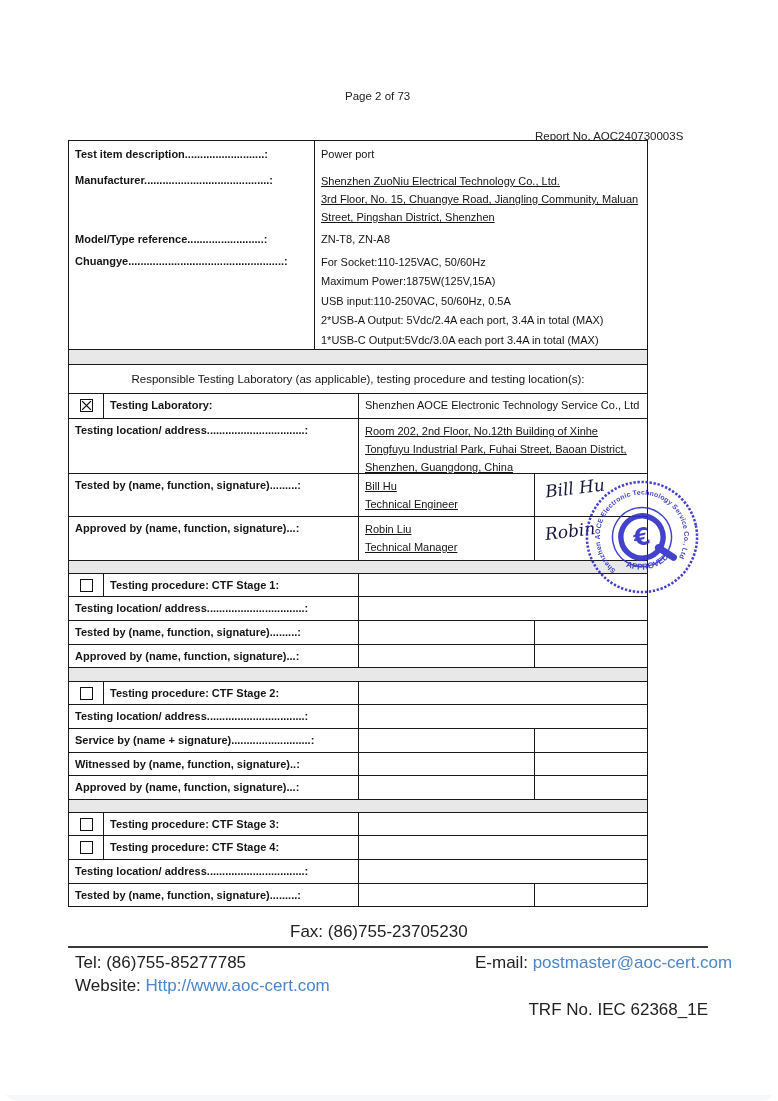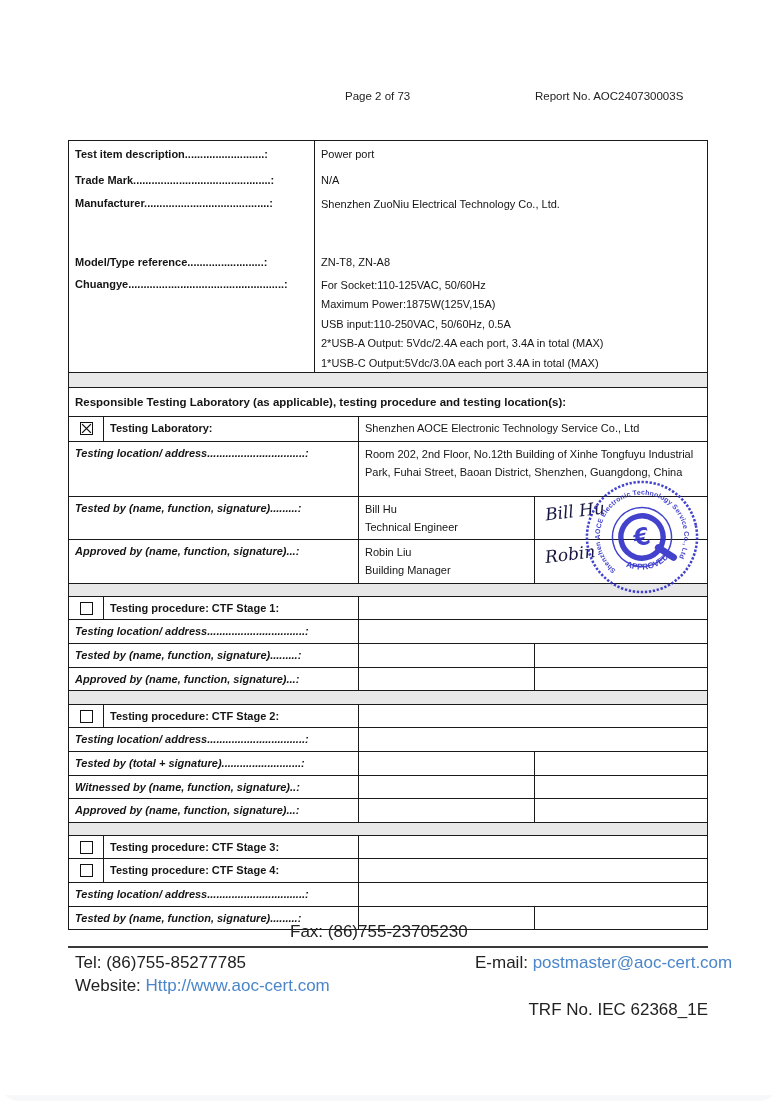--- a/index.html
+++ b/index.html
@@ -4,48 +4,48 @@
 <style>
   * { margin:0; padding:0; box-sizing:border-box; }
   html,body { background:#ffffff; }
   .page {
     position:relative; width:778px; height:1101px; background:#fff;
     font-family:"Liberation Sans", sans-serif; color:#151515; overflow:hidden;border-radius:19px;
   }
   
   .hdr { position:absolute; top:90px; font-size:11.5px; color:#222; }
   .hdr-page { left:345px; }
-  .hdr-report { left:535px; }
-
-  
-  .doc-table { position:absolute; left:68px; top:140px; width:640px; border:1px solid #1a1a1a; background:#fff; }
+  .hdr-report { left:535px;margin-top:40px; }
+
+  
+  .doc-table { position:absolute; left:68px; top:140px; width:580px; border:1px solid #1a1a1a; background:#fff; }
   .row { display:flex; width:100%; }
   .bt { border-top:1px solid #1a1a1a; }
   .cell { padding:4px 6px 0 6px; font-size:11px; line-height:1.35; overflow:hidden; }
   .lbl { font-weight:bold; white-space:nowrap; }
   .bl { border-left:1px solid #1a1a1a; }
   
   .c-lbl1 { width:245px; }
-  .c-lbl2 { width:289px;font-style:italic; }
+  .c-lbl2 { width:289px; }
   .c-cb   { width:34px; display:flex; justify-content:center; padding-top:5px; }
   .c-cblbl{ width:255px; }
   .c-val  { flex:1; }
   .c-val2 { width:176px; }
   .c-sig  { flex:1; position:relative; }
   
   .h22{height:22px}.h23{height:23px}.h24{height:24px}.h25{height:25px}
   .h28{height:28px}.h29{height:29px}.h43{height:43px}.h44{height:44px}
   .h55{height:55px}.h59{height:59px}.h99{height:99px}
   .sep { height:15px; background:#e8e8e8; }
   .sep-sm { height:13px; background:#e8e8e8; }
   .pt6 { padding-top:6px; }
-  .multiline { line-height:18px; padding-top:3px; }
+  .multiline { line-height:18px; padding-top:3px;text-decoration:underline; }
   .ratings-lines div { line-height:19.4px; }
   .ratings-lines { padding-top:3px; }
-  .section-title { width:100%; font-weight:bold; font-size:11.5px; padding:8px 6px 0 6px; }
+  .section-title { width:100%; font-weight:normal; font-size:11.5px; padding:8px 6px 0 6px;text-align:center; }
   
   .cbx { width:13px; height:13px; border:1.5px solid #111; display:inline-block; background:#fff; }
   .cbx svg { display:none; width:100%; height:100%; }
   .cbx[data-checked="true"] svg { display:block; }
   
   .sig-script {
     position:absolute; left:10px; top:3px;
     font-family:"DejaVu Serif", serif; font-style:italic;
     font-size:17px; color:#15153d; transform:rotate(-7deg);
     white-space:nowrap;
@@ -70,28 +70,25 @@
 
   <div class="hdr hdr-page">Page 2 of 73</div>
   <div class="hdr hdr-report">Report No. AOC240730003S</div>
 
   <div class="doc-table">
 
     <div class="row h28">
       <div class="cell lbl c-lbl1 pt6">Test item description..........................:</div>
       <div class="cell c-val bl pt6">Power port</div>
     </div>
-    <div class="row h23">
-      <div class="cell lbl c-lbl1">Trade Mark.............................................:</div>
-      <div class="cell c-val bl">N/A</div>
-    </div>
     <div class="row h59">
       <div class="cell lbl c-lbl1">Manufacturer.........................................:</div>
       <div class="cell c-val bl multiline">
         <div>Shenzhen ZuoNiu Electrical Technology Co., Ltd.</div>
+        <div>3rd Floor, No. 15, Chuangye Road, Jiangling Community, Maluan Street, Pingshan District, Shenzhen</div>
       </div>
     </div>
     <div class="row h22">
       <div class="cell lbl c-lbl1">Model/Type reference.........................:</div>
       <div class="cell c-val bl">ZN-T8, ZN-A8</div>
     </div>
     <div class="row h99">
       <div class="cell lbl c-lbl1">Chuangye...................................................:</div>
       <div class="cell c-val bl ratings-lines">
         <div>For Socket:110-125VAC, 50/60Hz</div>
@@ -129,21 +126,21 @@
         <div>Technical Engineer</div>
       </div>
       <div class="cell c-sig bl">
         <span class="sig-script">Bill Hu</span>
       </div>
     </div>
     <div class="row h44 bt">
       <div class="cell lbl c-lbl2">Approved by (name, function, signature)...:</div>
       <div class="cell c-val2 bl multiline">
         <div>Robin Liu</div>
-        <div>Building Manager</div>
+        <div>Technical Manager</div>
       </div>
       <div class="cell c-sig bl">
         <span class="sig-script">Robin</span>
       </div>
     </div>
 
     <div class="row sep-sm bt"></div>
 
     <div class="row h23 bt">
       <div class="cell c-cb">
@@ -178,21 +175,21 @@
         </span>
       </div>
       <div class="cell lbl c-cblbl bl">Testing procedure: CTF Stage 2:</div>
       <div class="cell c-val bl"></div>
     </div>
     <div class="row h24 bt">
       <div class="cell lbl c-lbl2">Testing location/ address................................:</div>
       <div class="cell c-val bl"></div>
     </div>
     <div class="row h24 bt">
-      <div class="cell lbl c-lbl2">Tested by (total + signature)..........................:</div>
+      <div class="cell lbl c-lbl2">Service by (name + signature)..........................:</div>
       <div class="cell c-val2 bl"></div>
       <div class="cell c-sig bl"></div>
     </div>
     <div class="row h23 bt">
       <div class="cell lbl c-lbl2">Witnessed by (name, function, signature)..:</div>
       <div class="cell c-val2 bl"></div>
       <div class="cell c-sig bl"></div>
     </div>
     <div class="row h24 bt">
       <div class="cell lbl c-lbl2">Approved by (name, function, signature)...:</div>

